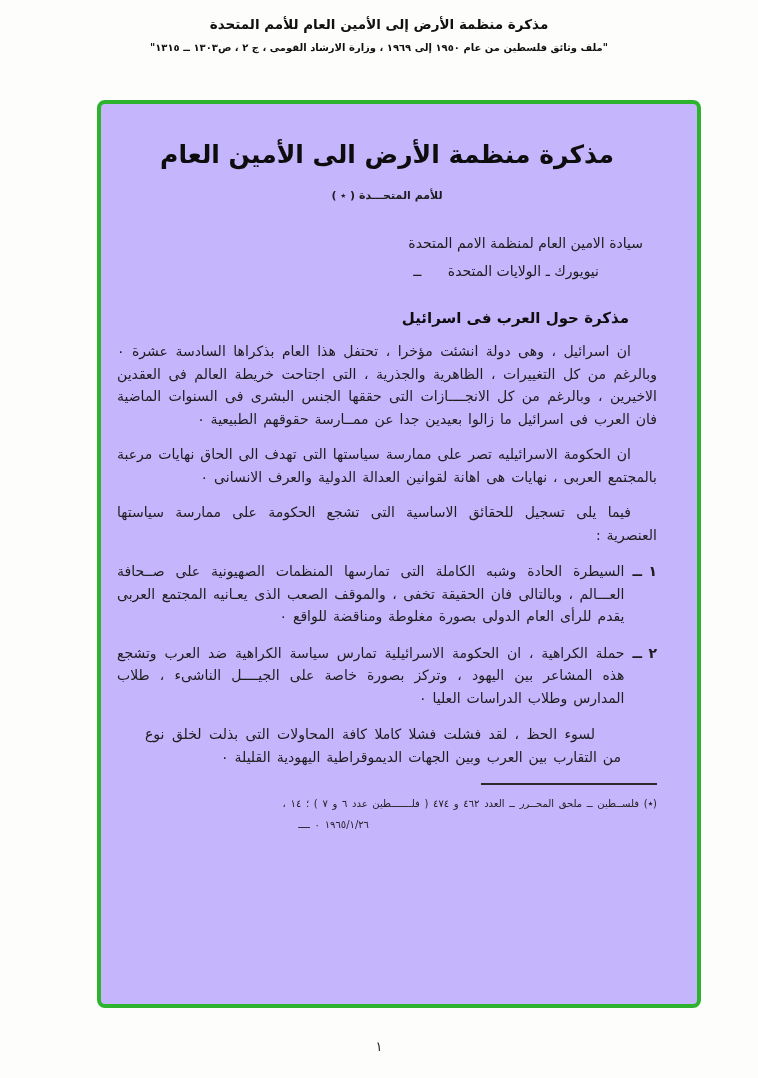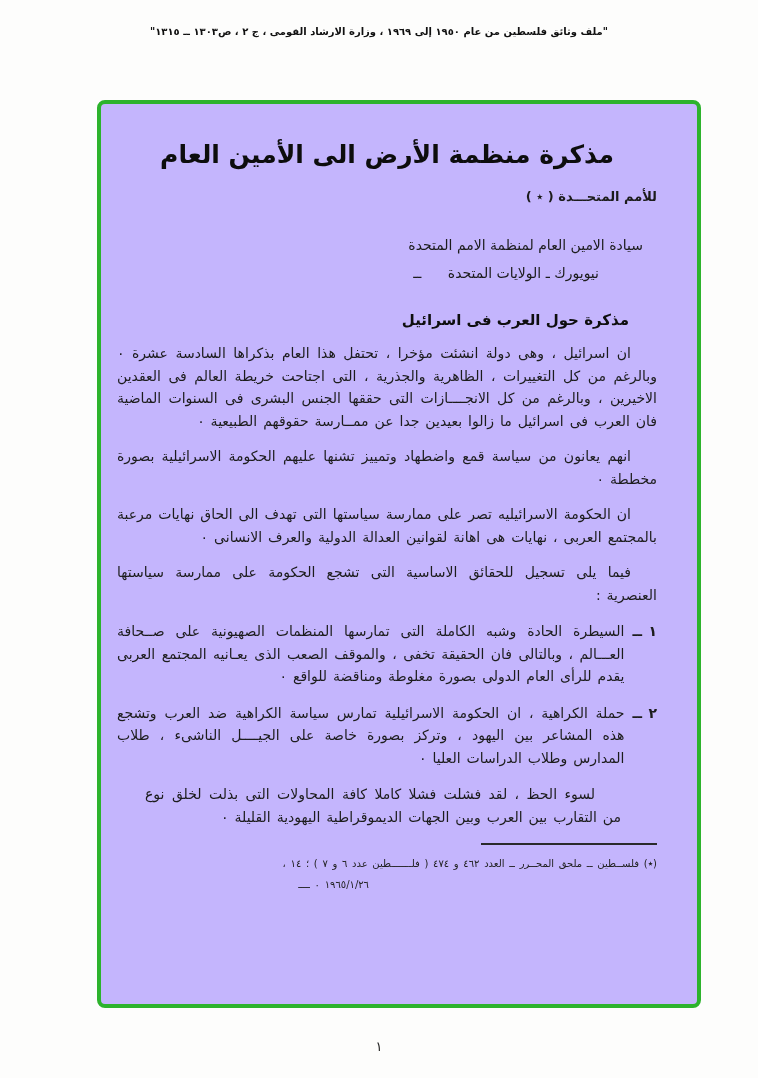--- a/index.html
+++ b/index.html
@@ -28,21 +28,21 @@
     top: 100px; right: 57px;
     width: 604px; height: 908px;
     background: #c4b5fd;
     border: 4px solid #2db32d;
     border-radius: 8px;
     padding: 0 40px 0 16px;
     overflow: hidden;
   }
 
   .doc-title { margin-top: 36px; text-align: center; font-size: 25px; font-weight: 700; color: #0d0d0d; }
-  .doc-subtitle { margin-top: 20px; font-size: 13px; font-weight: 700; }
+  .doc-subtitle { margin-top: 20px; text-align: center; font-size: 11px; font-weight: 700; }
 
   .address { margin-top: 33px; padding-right: 14px; font-size: 14px; }
   .addr-l2 { margin-top: 12px; padding-right: 44px; }
   .addr-dash { margin-right: 22px; }
 
   .section-heading { margin-top: 30px; padding-right: 28px; text-align: right; font-size: 15px; font-weight: 700; color: #0e0e0e; }
 
   .body { margin-top: 8px; font-size: 14px; line-height: 22.5px; text-align: justify; word-spacing: 1.5px; }
   .body p { margin: 13px 0; text-indent: 26px; }
 
@@ -58,41 +58,41 @@
   .fn-l2 { margin-top: 2px; padding-right: 288px; white-space: nowrap; }
 
   .page-number { position: absolute; bottom: 24px; right: 0; left: 0; text-align: center; font-size: 13px; color: #222; }
 </style>
 </head>
 <body>
 
 <div class="page">
 
   <div class="doc-header">
+    <div class="hdr-l1">مذكرة منظمة الأرض إلى الأمين العام للأمم المتحدة</div>
     <div class="hdr-l2">"ملف وثائق فلسطين من عام ١٩٥٠ إلى ١٩٦٩ ، وزارة الارشاد القومى ، ج ٢ ، ص١٣٠٣ ــ ١٣١٥"</div>
   </div>
 
   <div class="frame" style="border-color: rgb(45, 179, 45);">
 
     <div class="doc-title">مذكرة منظمة الأرض الى الأمين العام</div>
     <div class="doc-subtitle">للأمم المتحـــدة ( ٭ )</div>
 
     <div class="address">
       <div class="addr-l1">سيادة الامين العام لمنظمة الامم المتحدة</div>
       <div class="addr-l2">
         <span>نيويورك ـ الولايات المتحدة</span>
         <span class="addr-dash">ــ</span>
       </div>
     </div>
 
     <div class="section-heading">مذكرة حول العرب فى اسرائيل</div>
 
     <div class="body">
       <p>ان اسرائيل ، وهى دولة انشئت مؤخرا ، تحتفل هذا العام بذكراها السادسة عشرة ٠ وبالرغم من كل التغييرات ، الظاهرية والجذرية ، التى اجتاحت خريطة العالم فى العقدين الاخيرين ، وبالرغم من كل الانجــــازات التى حققها الجنس البشرى فى السنوات الماضية فان العرب فى اسرائيل ما زالوا بعيدين جدا عن ممــارسة حقوقهم الطبيعية ٠</p>
-      <p>انهم يعانون من سياسة قمع واضطهاد وتمييز تشنها عليهم الحكومة الاسرائيلية بصورة مخططة ٠</p>
       <p>ان الحكومة الاسرائيليه تصر على ممارسة سياستها التى تهدف الى الحاق نهايات مرعبة بالمجتمع العربى ، نهايات هى اهانة لقوانين العدالة الدولية والعرف الانسانى ٠</p>
       <p>فيما يلى تسجيل للحقائق الاساسية التى تشجع الحكومة على ممارسة سياستها العنصرية :</p>
 
       <div class="item">
         <span class="item-num">١ ــ</span>
         <span class="item-text">السيطرة الحادة وشبه الكاملة التى تمارسها المنظمات الصهيونية على صــحافة العـــالم ، وبالتالى فان الحقيقة تخفى ، والموقف الصعب الذى يعـانيه المجتمع العربى يقدم للرأى العام الدولى بصورة مغلوطة ومناقضة للواقع ٠</span>
       </div>
 
       <div class="item">
         <span class="item-num">٢ ــ</span>

